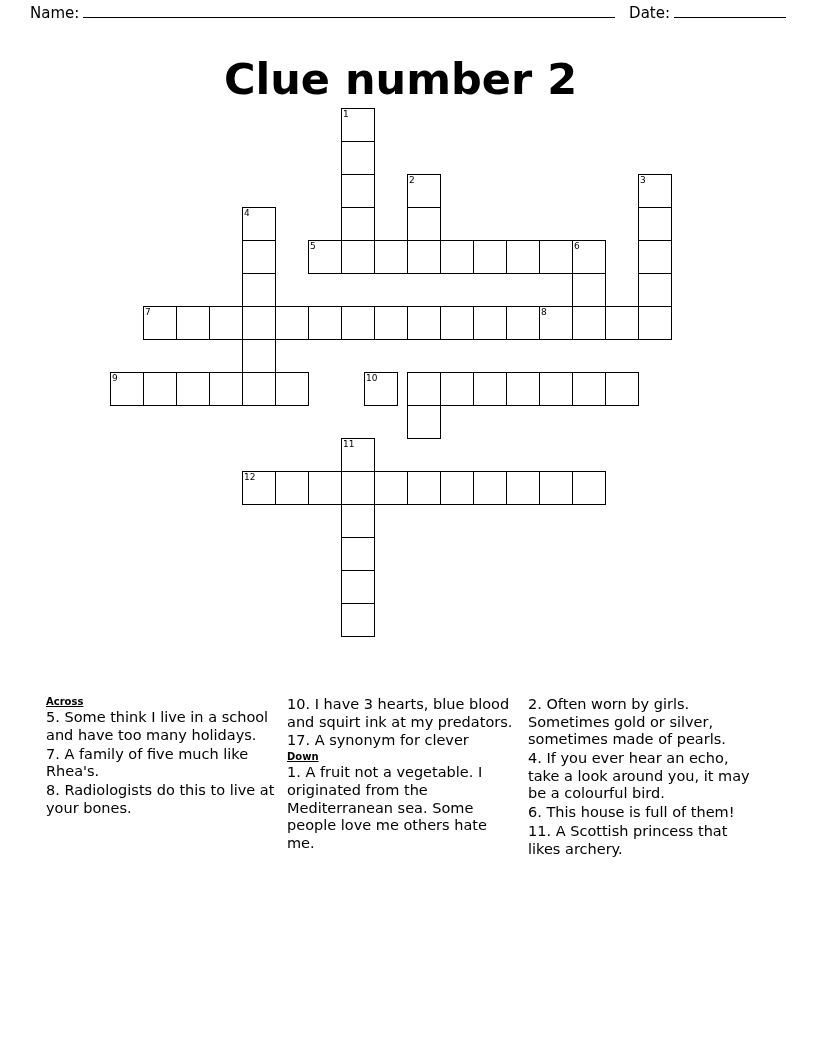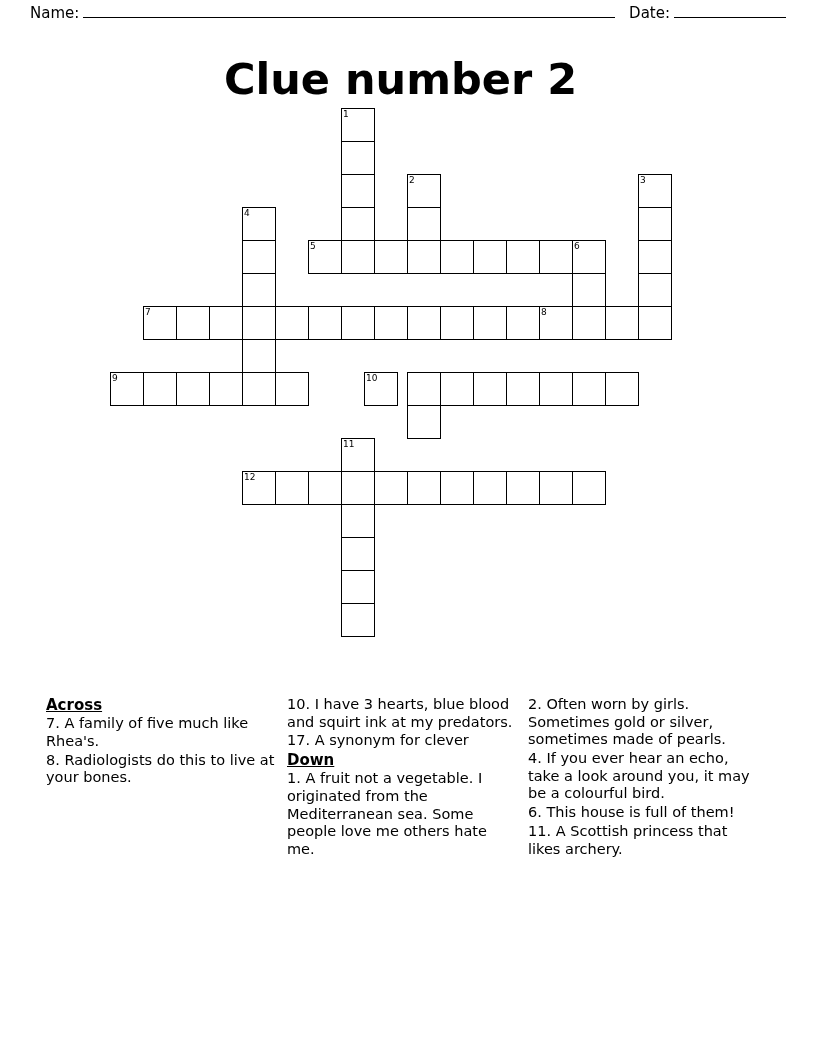--- a/index.html
+++ b/index.html
@@ -101,21 +101,21 @@
     width: 241px;
     padding-right: 12px;
     box-sizing: border-box;
   }
   .clue-col.col2 { padding-left: 0px; }
   .clue-col.col3 { padding-left: 0px; }
   .section-head {
     font-weight: bold;
     text-decoration: underline;
     margin-bottom: 1px;
-    font-size: 15px;
+    font-size: 10px;
   }
   .clue {
     margin-bottom: 1px;
   }
   .clue .cnum { font-weight: normal; }
 </style>
 </head>
 <body>
 
 <div class="page">
@@ -225,20 +225,23 @@
       <div class="cell" style="left: 506px; top: 363px;"></div>
       <div class="cell" style="left: 539px; top: 363px;"></div>
       <div class="cell" style="left: 572px; top: 363px;"></div>
     </div>
 
   <div class="clues">
 
     <div class="clue-col col1">
       <div class="section-head">Across</div>
       <div class="clue">
+        <span class="cnum">5.</span><span> Some think I live in a school and have too many holidays.</span>
+      </div>
+      <div class="clue">
         <span class="cnum">7.</span><span> A family of five much like Rhea's.</span>
       </div>
       <div class="clue">
         <span class="cnum">8.</span><span> Radiologists do this to live at your bones.</span>
       </div>
     </div>
 
     <div class="clue-col col2">
       <div class="clue">
         <span class="cnum">10.</span><span> I have 3 hearts, blue blood and squirt ink at my predators.</span>

